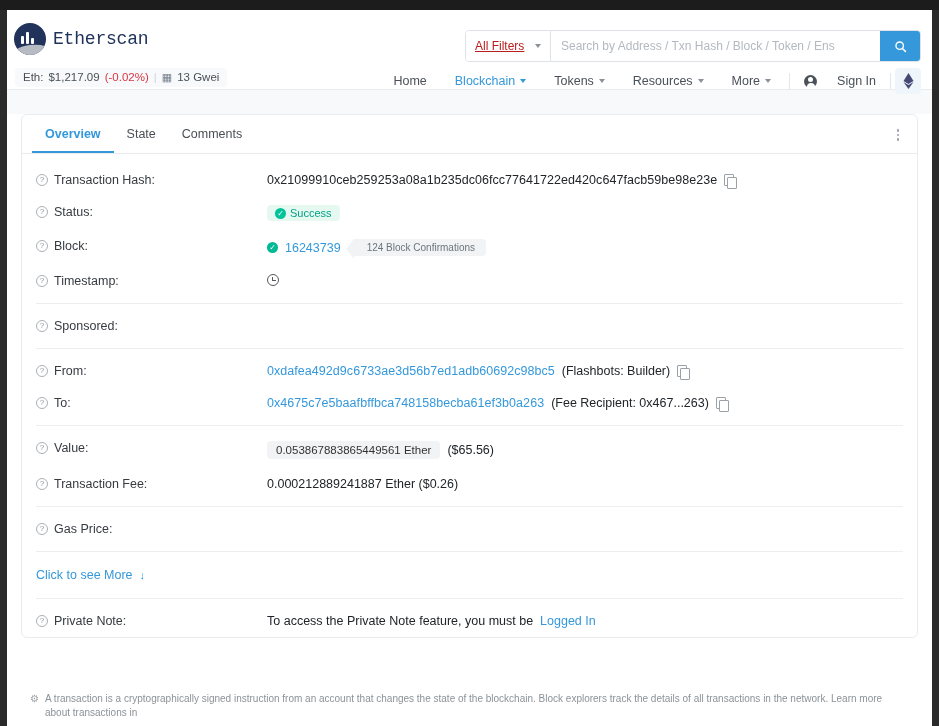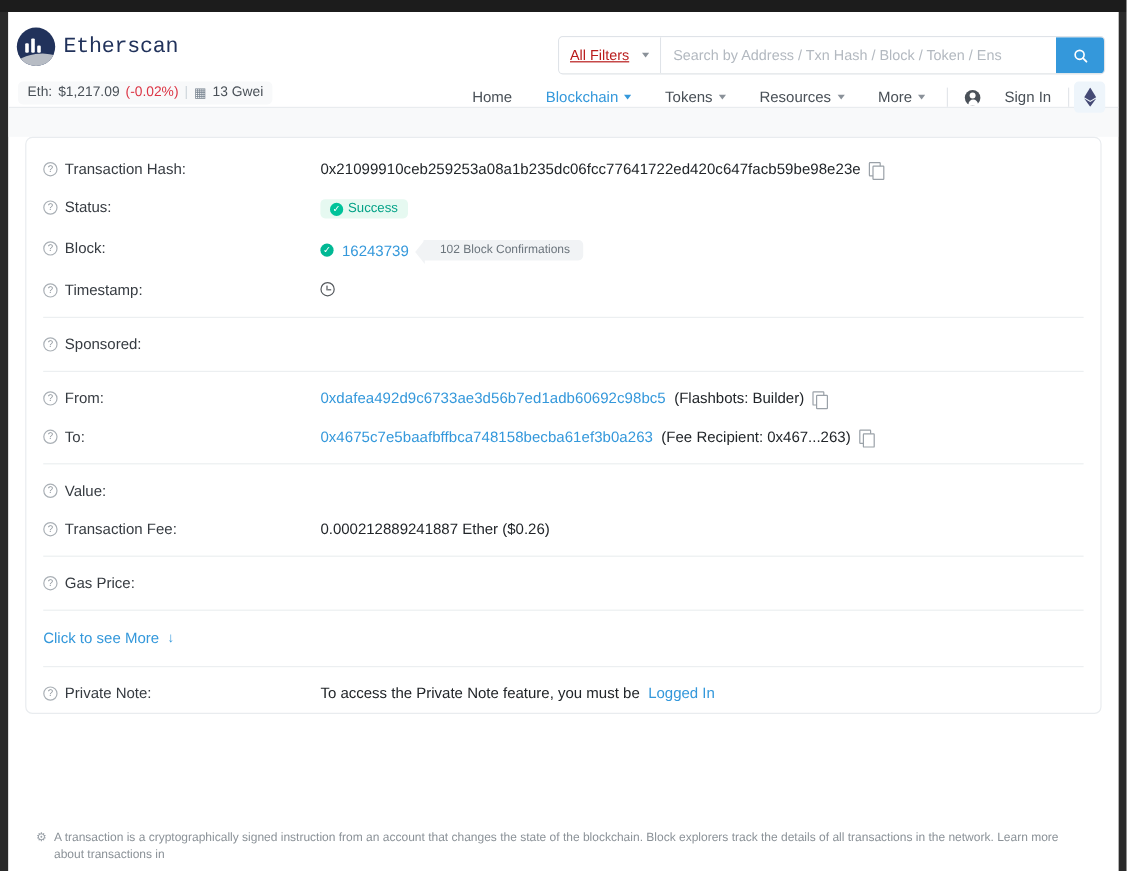--- a/index.html
+++ b/index.html
@@ -376,20 +376,30 @@
             <polygon points="6,13.6 11.6,10.2 6,18 0.4,10.2" fill="#454a75"></polygon>
           </svg>
         </div>
       </div>
     </div>
 
     <div class="subhead-spacer"></div>
 
     <div class="card">
 
+      <div class="tabs">
+        <div class="tab active">Overview</div>
+        <div class="tab">State</div>
+        <div class="tab">Comments</div>
+        <div class="tab-menu">
+            <i></i>
+            <i></i>
+            <i></i>
+          </div>
+      </div>
 
       <div class="card-body">
 
         <div class="row">
           <div class="label">
             <span class="q-ico">?</span>
             <span>Transaction Hash:</span>
           </div>
           <div class="value">
             <span class="mono-hash">0x21099910ceb259253a08a1b235dc06fcc77641722ed420c647facb59be98e23e</span>
@@ -411,21 +421,21 @@
         </div>
 
         <div class="row">
           <div class="label">
             <span class="q-ico">?</span>
             <span>Block:</span>
           </div>
           <div class="value">
             <span class="check-circle teal">✓</span>
             <a class="link">16243739</a>
-            <span class="conf-badge">102 Block Confirmations</span>
+            <span class="conf-badge">124 Block Confirmations</span>
           </div>
         </div>
 
         <div class="row">
           <div class="label">
             <span class="q-ico">?</span>
             <span>Timestamp:</span>
           </div>
           <div class="value">
             <span class="clock-ico"></span>
@@ -467,20 +477,24 @@
             <span class="copy-ico"></span>
           </div>
         </div>
 
         <div class="divider"></div>
 
         <div class="row">
           <div class="label">
             <span class="q-ico">?</span>
             <span>Value:</span>
+          </div>
+          <div class="value">
+            <span class="value-pill">0.053867883865449561 Ether</span>
+            <span>($65.56)</span>
           </div>
         </div>
 
         <div class="row">
           <div class="label">
             <span class="q-ico">?</span>
             <span>Transaction Fee:</span>
           </div>
           <div class="value">0.000212889241887 Ether ($0.26)</div>
         </div>

